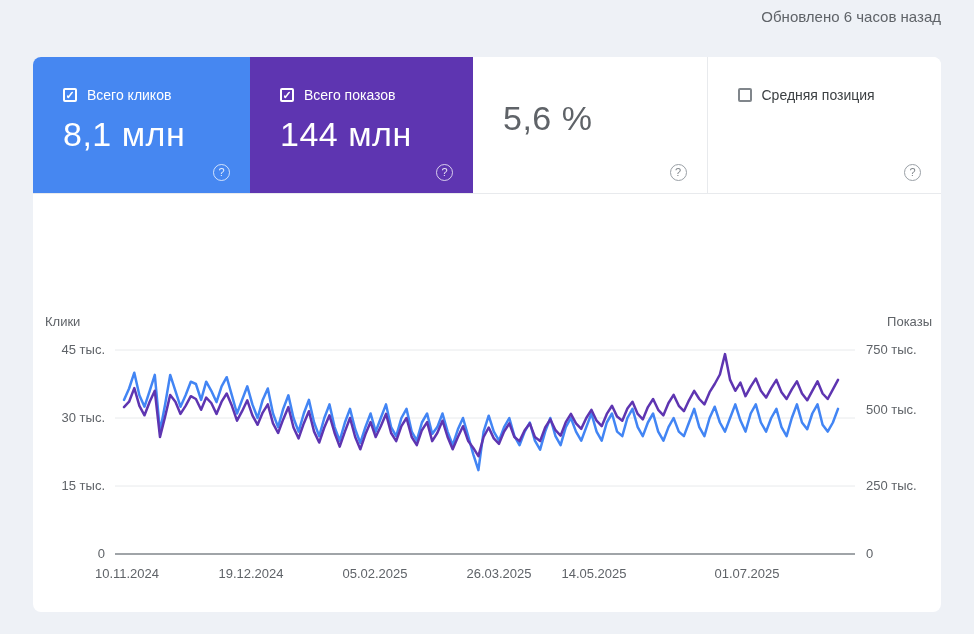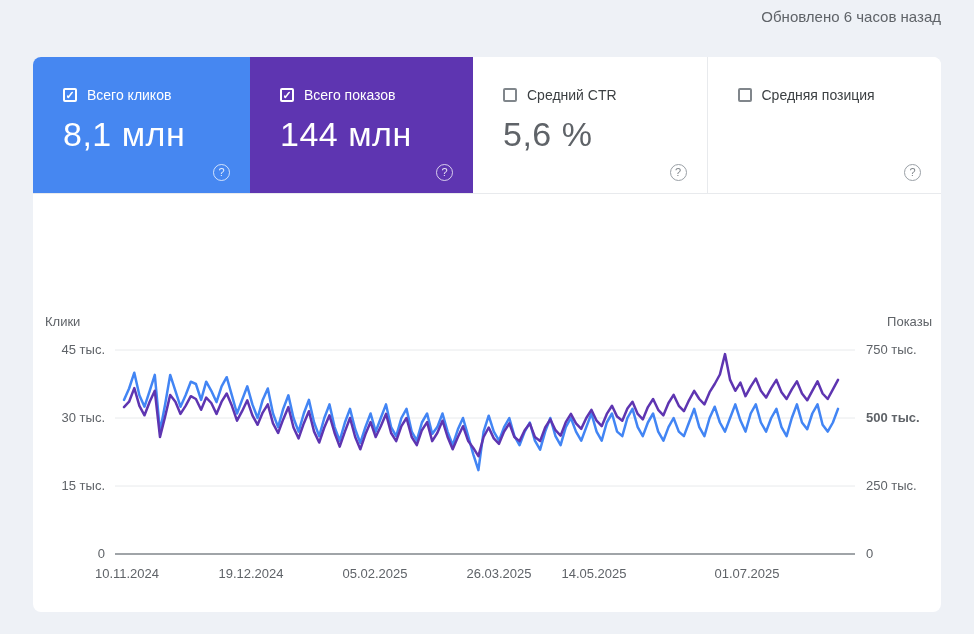--- a/index.html
+++ b/index.html
@@ -99,24 +99,20 @@
         <span class="cb checked">
             <span class="mark">✓</span>
           </span>
         <span class="card-label">Всего показов</span>
       </div>
       <div class="card-value">144 млн</div>
       <span class="help-icon">?</span>
     </div>
 
     <div class="card white">
-      <div class="card-top">
-        <span class="cb unchecked"></span>
-        <span class="card-label">Средний CTR</span>
-      </div>
       <div class="card-value">5,6 %</div>
       <span class="help-icon">?</span>
     </div>
 
     <div class="card white">
       <div class="card-top">
         <span class="cb unchecked"></span>
         <span class="card-label">Средняя позиция</span>
       </div>
       <span class="help-icon">?</span>
@@ -130,21 +126,21 @@
     <div class="axis-title right">Показы</div>
 
     <div id="yticks-left">
         <div class="ytick l" style="top: 148px; left: 0px; width: 72px; text-align: right;">45 тыс.</div>
         <div class="ytick l" style="top: 216px; left: 0px; width: 72px; text-align: right;">30 тыс.</div>
         <div class="ytick l" style="top: 284px; left: 0px; width: 72px; ">15 тыс.</div>
         <div class="ytick l" style="top: 352px; left: 0px; width: 72px; text-align: right;">0</div>
       </div>
     <div id="yticks-right">
         <div class="ytick r" style="top: 148px;">750 тыс.</div>
-        <div class="ytick r" style="top: 216px; font-weight: bold;">500 тыс.</div>
+        <div class="ytick r" style="top: 208px;">500 тыс.</div>
         <div class="ytick r" style="top: 284px;">250 тыс.</div>
         <div class="ytick r" style="top: 352px;">0</div>
       </div>
     <div id="xticks">
         <div class="xtick" style="left: 94px;">10.11.2024</div>
         <div class="xtick" style="left: 218px;">19.12.2024</div>
         <div class="xtick" style="left: 342px;">05.02.2025</div>
         <div class="xtick" style="left: 466px;">26.03.2025</div>
         <div class="xtick" style="left: 561px;">14.05.2025</div>
         <div class="xtick" style="left: 714px;">01.07.2025</div>

